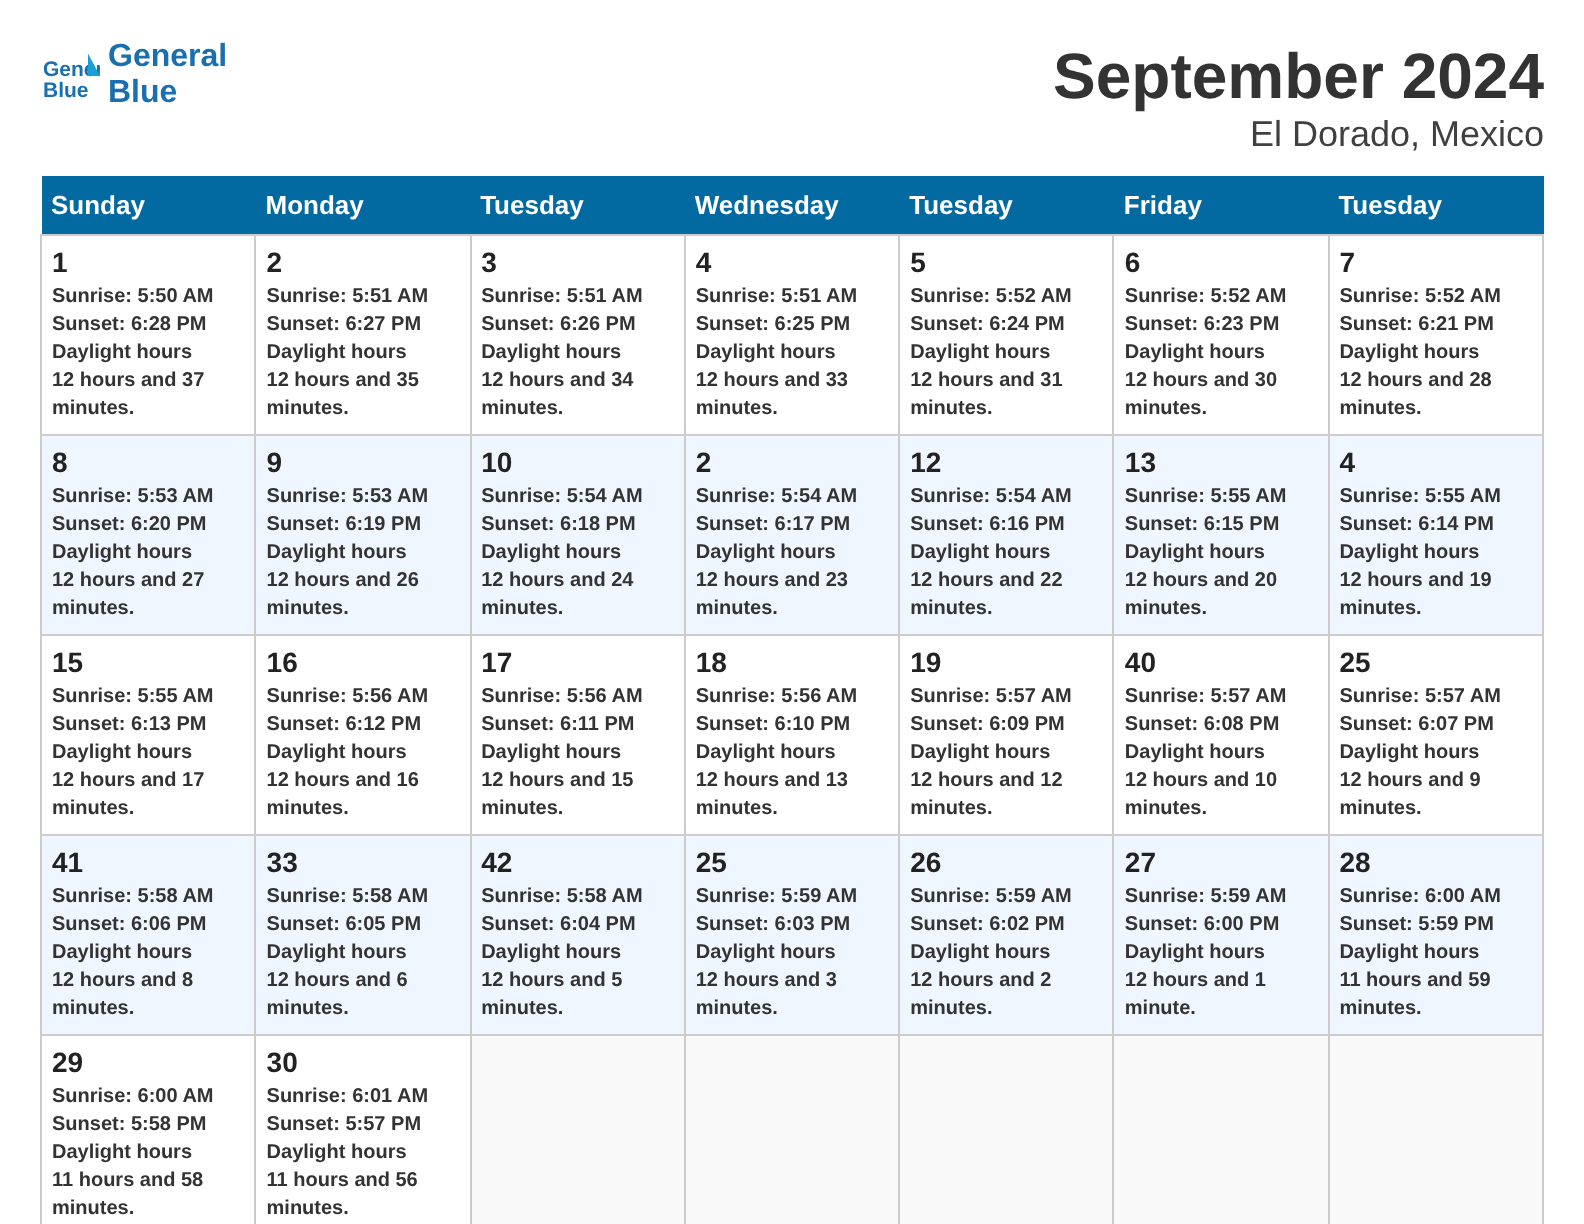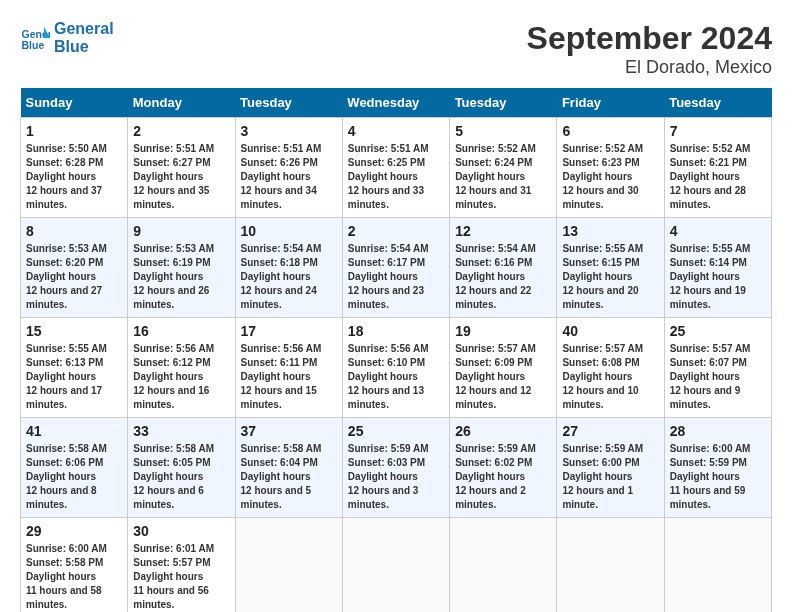--- a/index.html
+++ b/index.html
@@ -324,21 +324,21 @@
         <td>
         <span class="day-num">33</span>
         <div class="day-info">
           Sunrise: 5:58 AM<br>
           Sunset: 6:05 PM<br>
           Daylight hours<br>
           12 hours and 6 minutes.
         </div>
       </td>
         <td>
-        <span class="day-num">37</span>
+        <span class="day-num">42</span>
         <div class="day-info">
           Sunrise: 5:58 AM<br>
           Sunset: 6:04 PM<br>
           Daylight hours<br>
           12 hours and 5 minutes.
         </div>
       </td>
         <td>
         <span class="day-num">25</span>
         <div class="day-info">

